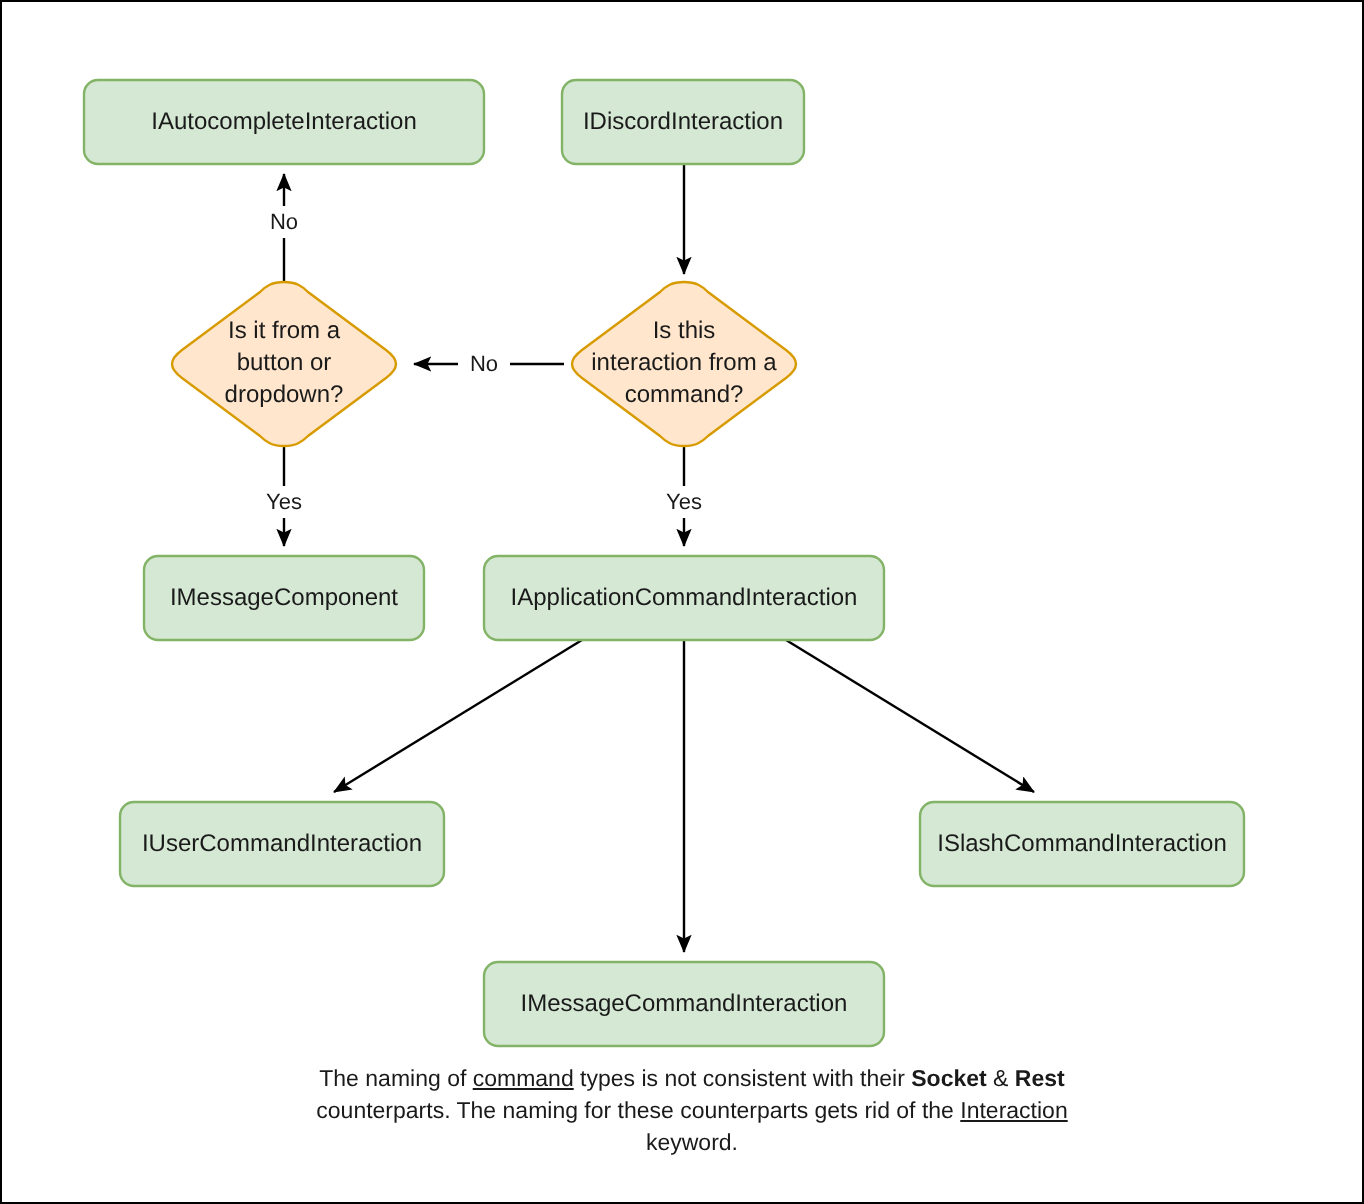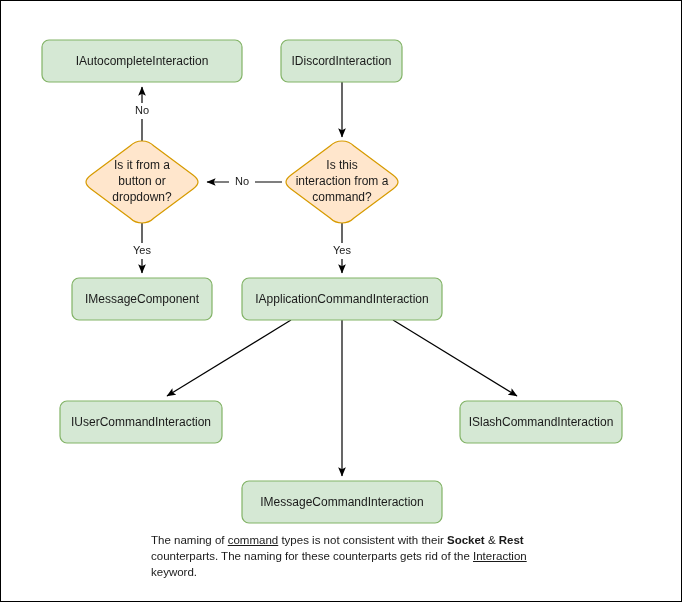--- a/index.html
+++ b/index.html
@@ -55,21 +55,21 @@
   .decision-shape {
     fill: #ffe6cc;
     stroke: #d79b00;
     stroke-width: 1.2;
   }
   .caption {
     position: absolute;
     left: 150px;
     top: 531px;
     width: 390px;
-    text-align: left;
+    text-align: center;
     font-family: "Liberation Sans", sans-serif;
     font-size: 11.5px;
     line-height: 16px;
     color: #1a1a1a;
   }
   .caption b { font-weight: bold; }
   .caption u { text-decoration: underline; }
 </style>
 </head>
 <body>

